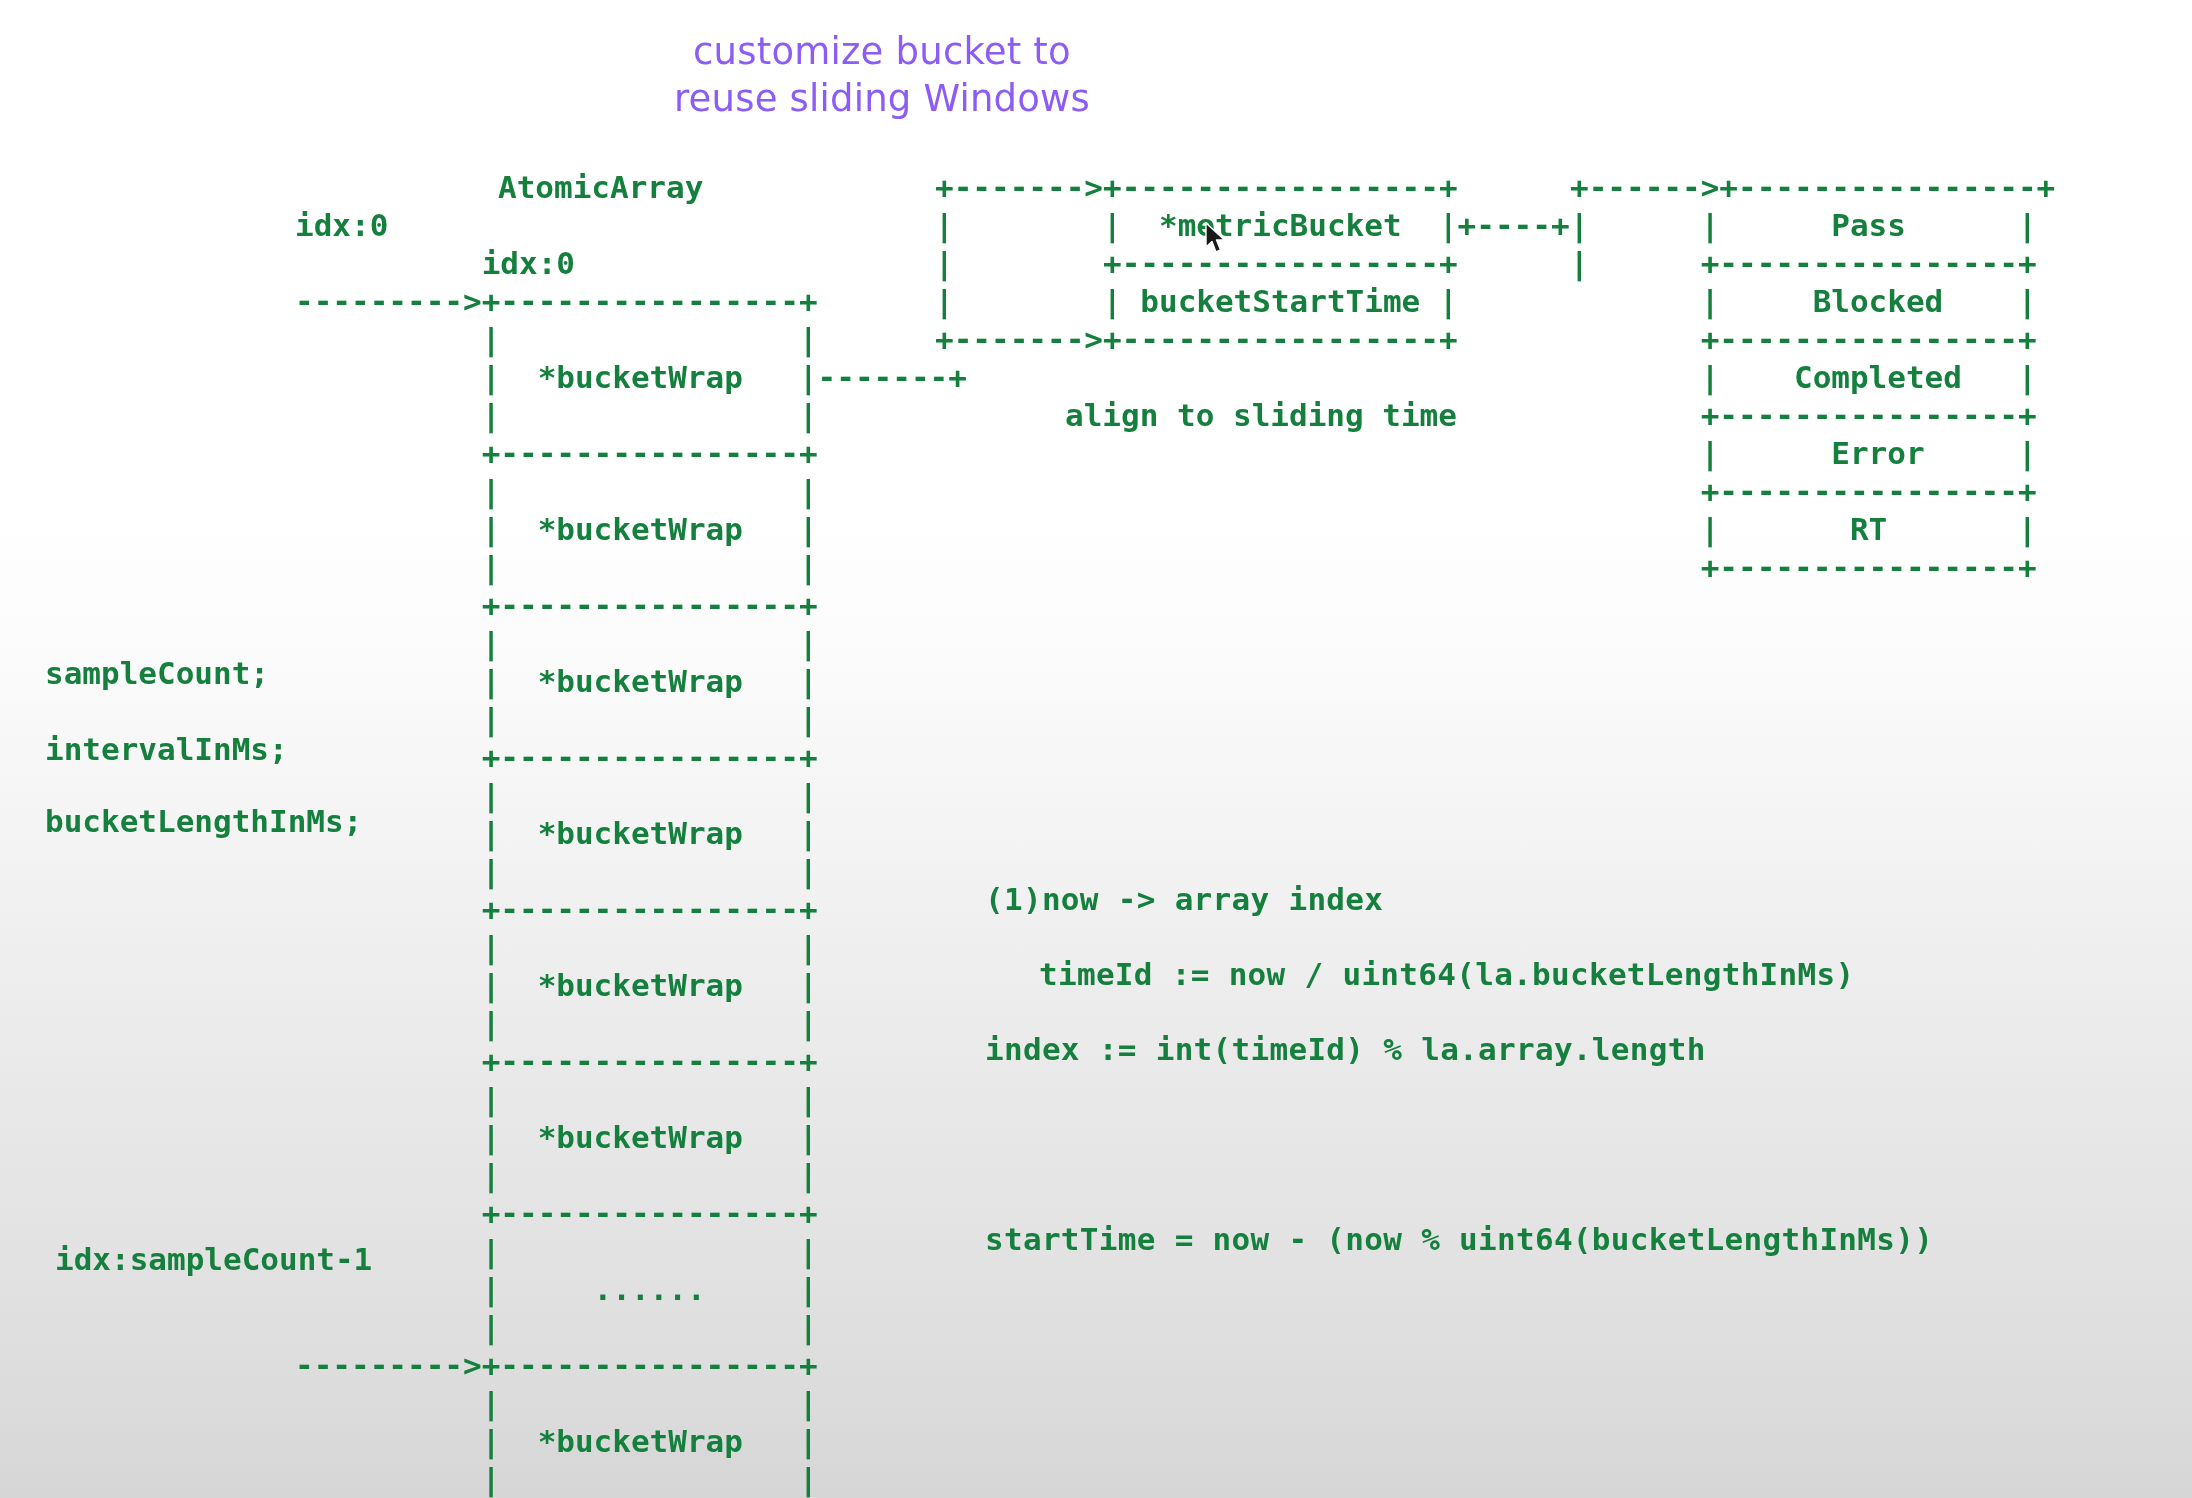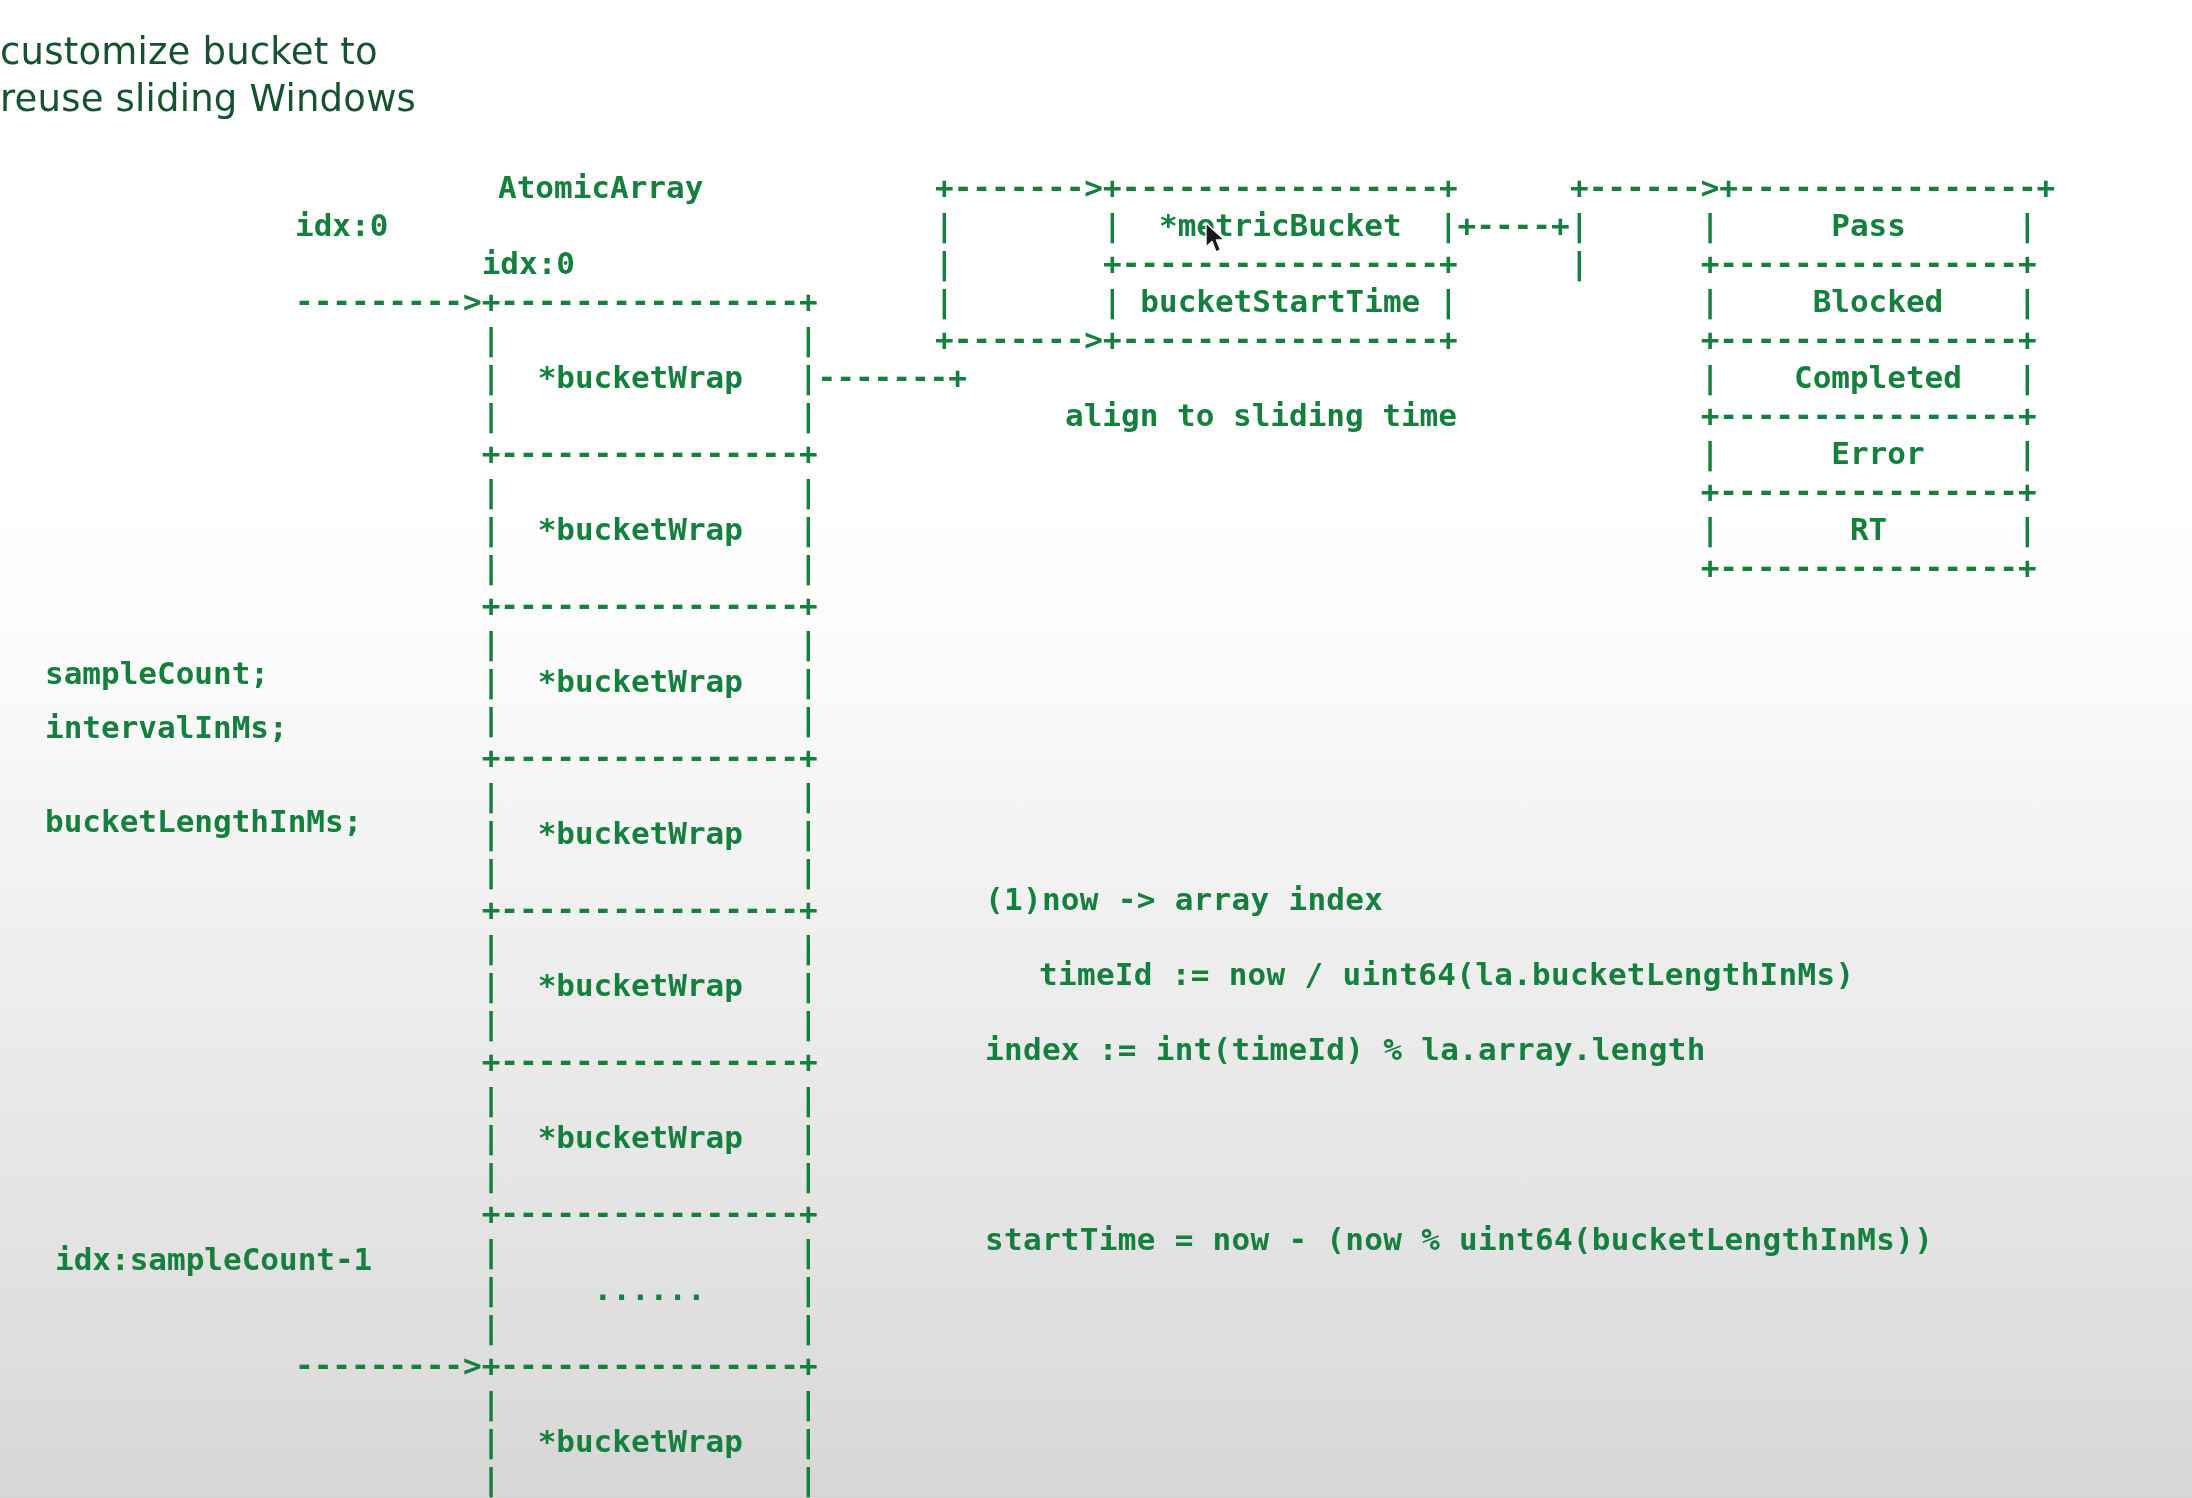--- a/index.html
+++ b/index.html
@@ -24,25 +24,25 @@
     color: #2b2b2b;
     position: relative;
   }
 
   
   #headline {
     position: absolute;
     left: 0;
     top: 28px;
     width: 1764px;
-    text-align: left;
+    text-align: center;
     font-family: "DejaVu Sans", "Liberation Sans", sans-serif;
     font-size: 37px;
     line-height: 1.28;
-    color: #14532d;
+    color: #8b5cf6;
     letter-spacing: 0.2px;
   }
   #headline .hl-line { display: block; }
 
   
   #ascii-canvas {
     position: absolute;
     left: 0;
     top: 0;
     width: 2192px;
@@ -121,21 +121,21 @@
           |                |
           |     ......     |
           |                |
 ---------&gt;+----------------+
           |                |
           |  *bucketWrap   |
           |                |
           +----------------+</div>
 
   <div class="mono label-left" style="left:45px; top:654px;">sampleCount;</div>
-  <div class="mono label-left" style="left:45px; top:708px;">intervalInMs;</div>
+  <div class="mono label-left" style="left:45px; top:730px;">intervalInMs;</div>
   <div class="mono label-left" style="left:45px; top:802px;">bucketLengthInMs;</div>
 
   <div class="mono block" style="left:935px; top:168px;">+-------&gt;+-----------------+
 |        |  *metricBucket  |+----+
 |        +-----------------+
 |        | bucketStartTime |
 +-------&gt;+-----------------+</div>
 
   <div class="mono note" style="left:1065px; top:396px;">align to sliding time</div>
 

